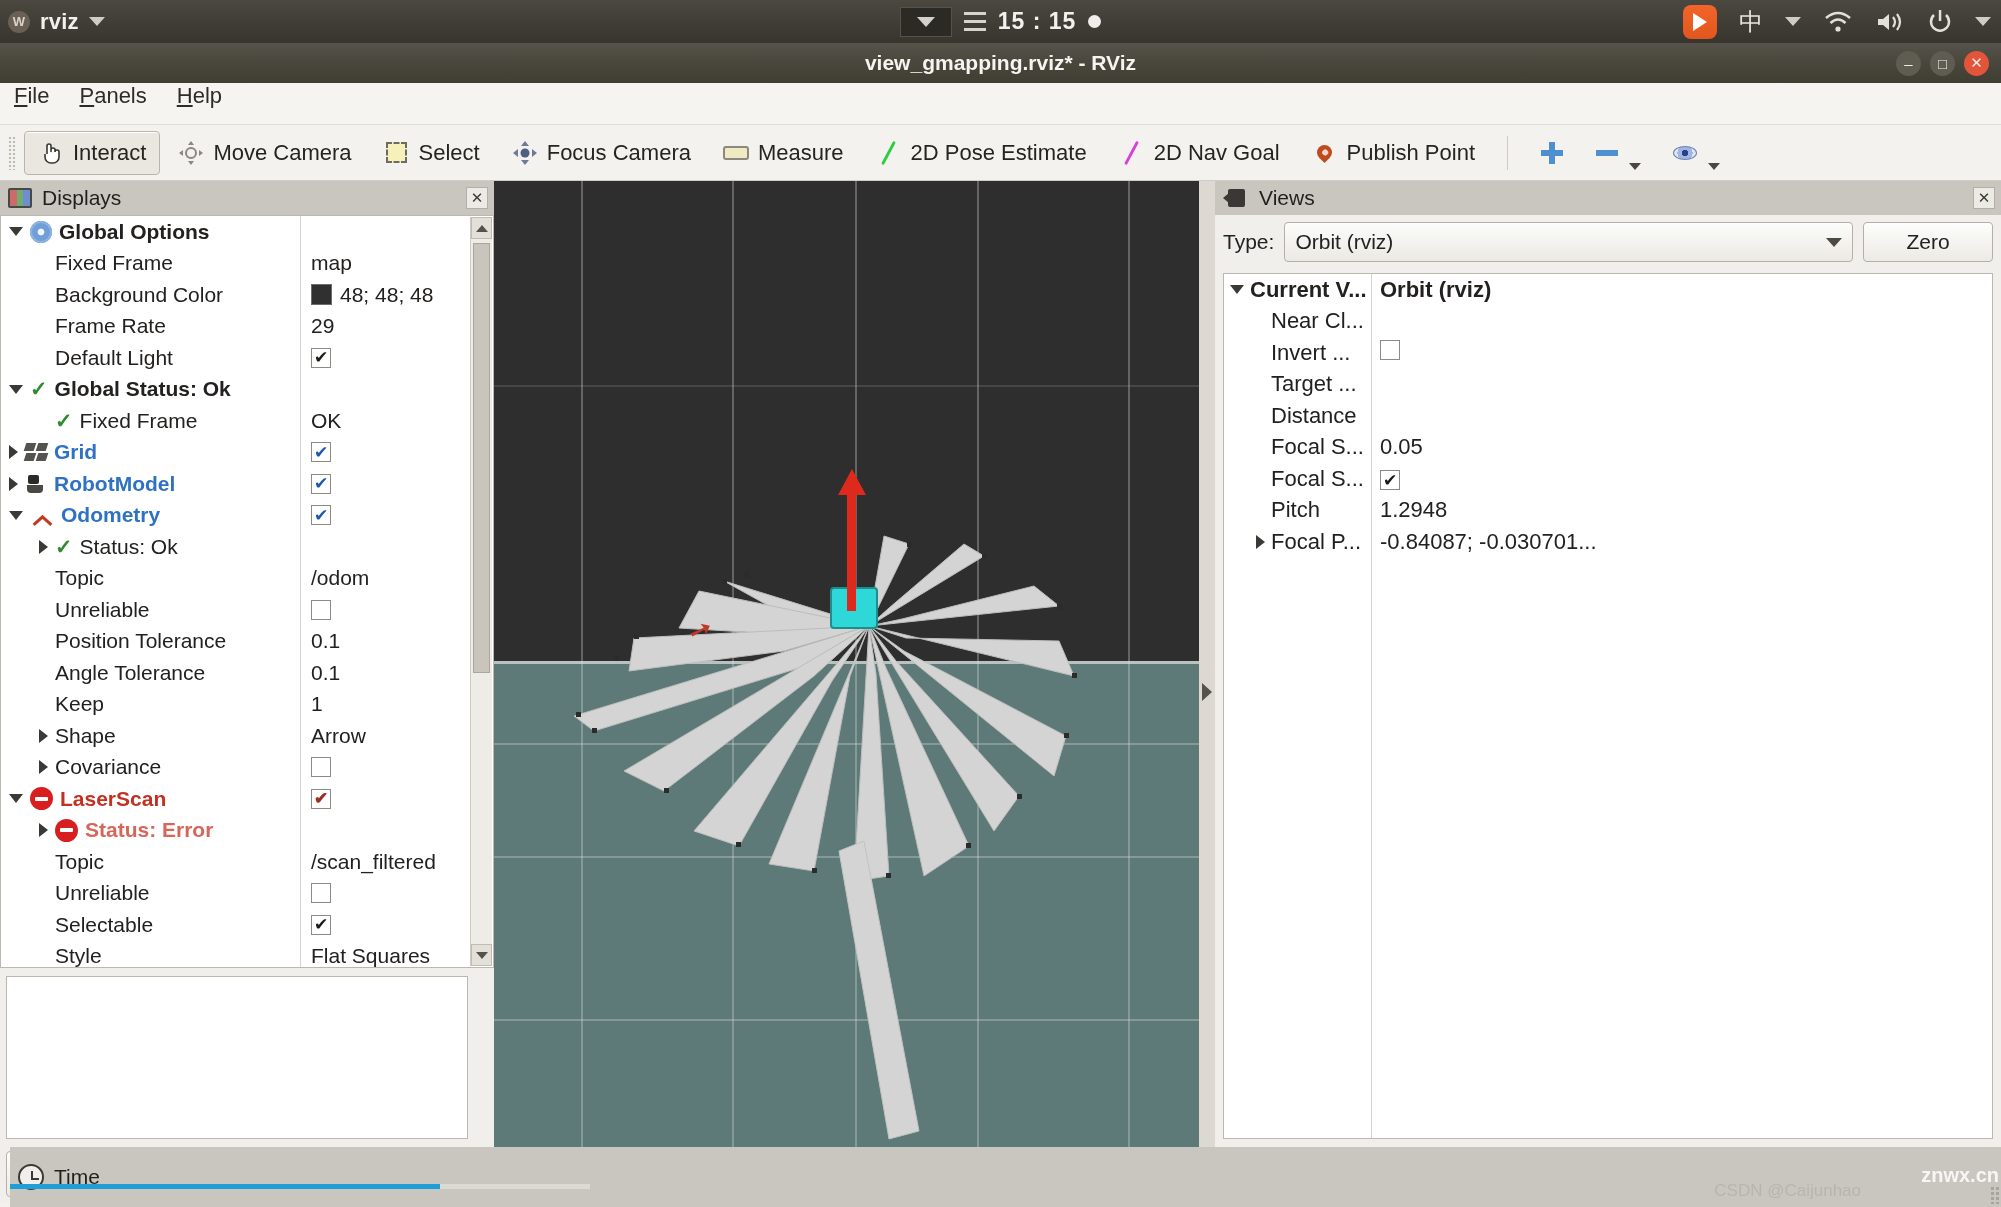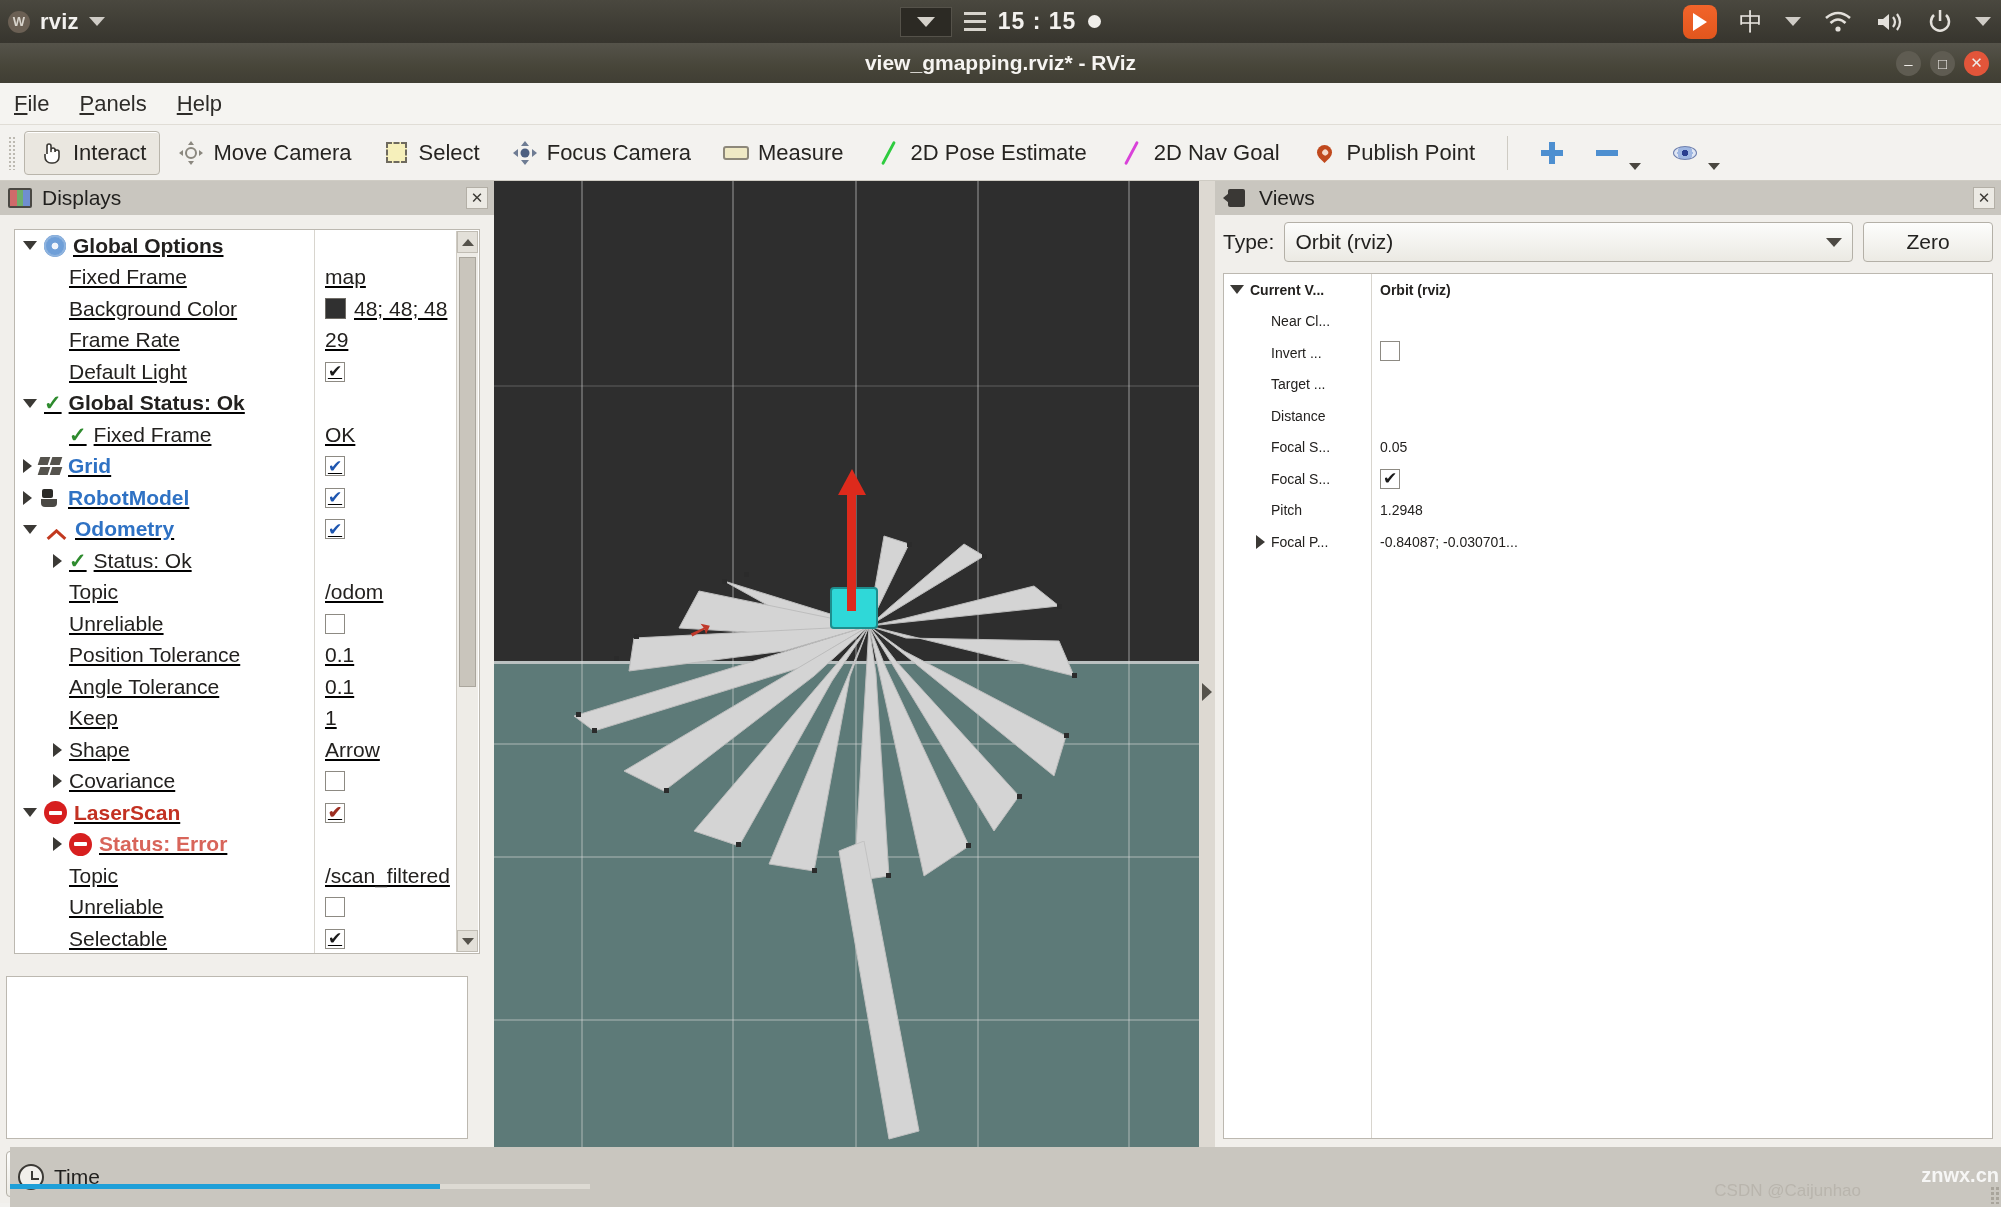--- a/index.html
+++ b/index.html
@@ -76,21 +76,21 @@
   .title-text { color: #f6f4f1; font-size: 21px; font-weight: bold; }
   .win-btns { position:absolute; right: 12px; top: 0; height: 40px; display:flex; align-items:center; gap: 9px;}
   .wb { width: 25px; height: 25px; border-radius: 50%; display:flex;align-items:center;justify-content:center;
         font-size: 15px; color:#efece8; }
   .wb.min { background:#5f5c52; }
   .wb.max { background:#5f5c52; }
   .wb.close { background:#e2553a; }
 
   
   .menubar {
-    height: 42px; background:#f5f4f1; display:flex; align-items:center;
+    height: 42px; background:#f5f4f1; display:flex; 
     padding-left: 14px; gap: 30px; border-bottom: 1px solid #e0ddd6;
     font-size: 22px; color:#2e2c29;
   }
   .menubar span u { text-decoration: underline; }
 
   
   .toolbar {
     height: 56px; background:#f3f2ef; display:flex; align-items:center;
     padding-left: 8px; gap: 4px; border-bottom:1px solid #cfccc4;
   }
@@ -133,21 +133,21 @@
   }
   .panel-header .hx { position:absolute; right:6px; top:6px; width:22px;height:22px;
     background:#eceae4; border:1px solid #b3afa6; display:flex;align-items:center;justify-content:center;
     font-size:15px; color:#3c3a35; }
   .disp-icon { width:24px;height:20px;border:2px solid #4a4843; border-radius:2px;
     background:linear-gradient(to right,#cf6a6a 0 33%,#6fae6c 33% 66%,#6f8ecf 66%); }
   .views-icon { width:26px;height:18px; position:relative; }
   .views-icon:before{content:"";position:absolute;left:5px;top:0;width:17px;height:18px;background:#3a3835;border-radius:2px;}
   .views-icon:after{content:"";position:absolute;left:0;top:4px;border-top:5px solid transparent;border-bottom:5px solid transparent;border-right:6px solid #3a3835;}
 
-  .tree-wrap { position:relative; flex:1; background:#ffffff; border:1px solid #bcb8b0; margin:14px; overflow:hidden;text-decoration:underline;}
+  .tree-wrap { position:relative; flex:1; background:#ffffff; border:1px solid #bcb8b0; margin:0; overflow:hidden;}
   .tree { font-size: 21px; color:#23211f; }
   .trow { display:flex; align-items:center; height:31.5px; }
   .trow .tname { display:flex; align-items:center; gap:7px; flex: 0 0 300px; padding-left: 4px; overflow:hidden; white-space:nowrap;}
   .trow .tval { flex:1; padding-left:10px; display:flex; align-items:center; gap:8px; white-space:nowrap; overflow:hidden;}
   .col-div { position:absolute; left:299px; top:0; bottom:0; width:1px; background:#d8d5ce; }
   .arrow-r { width:0;height:0;border-top:7px solid transparent;border-bottom:7px solid transparent;border-left:9px solid #3b3935;}
   .arrow-d { width:0;height:0;border-left:7px solid transparent;border-right:7px solid transparent;border-top:9px solid #3b3935;}
   .arrow-sp { width:9px; height:14px; }
   .chk { width:20px;height:20px;border:1px solid #8d8a83;background:#fff;display:inline-flex;align-items:center;justify-content:center;font-size:16px;line-height:1;}
   .chk.on:after{content:"\2714"; color:#1e56b0; font-size:17px;}
@@ -224,21 +224,21 @@
   .combo {
     flex:1; height: 40px; background:linear-gradient(to bottom,#fcfcfb,#ebe9e3);
     border:1px solid #b4b0a7; border-radius:4px; display:flex; align-items:center;
     padding: 0 10px; justify-content:space-between; font-size:21px; color:#232220;
   }
   .combo .cc { width:0;height:0;border-left:8px solid transparent;border-right:8px solid transparent;border-top:9px solid #4c4943;}
   .zero-btn { width: 130px; height:40px; border:1px solid #b4b0a7; border-radius:4px;
     background: linear-gradient(to bottom,#fdfdfc,#eceae4); font-size:21px; color:#232220;
     display:flex;align-items:center;justify-content:center;}
   .vtree-wrap { flex:1; margin: 8px 8px 0 8px; background:#fff; border:1px solid #bcb8b0; position:relative; overflow:hidden;}
-  .vrow { display:flex; align-items:center; height:31.5px; font-size:14px; color:#23211f;}
+  .vrow { display:flex; align-items:center; height:31.5px; font-size:22px; color:#23211f;}
   .vrow .vname { flex:0 0 148px; display:flex; align-items:center; gap:6px; padding-left:6px; white-space:nowrap; overflow:hidden;}
   .vrow .vval { flex:1; padding-left:8px; white-space:nowrap; overflow:hidden;}
   .vcol-div { position:absolute; left:147px; top:0; bottom:0; width:1px; background:#d8d5ce;}
   .views-buttons { height: 64px; display:flex; align-items:center; gap:10px; padding: 6px 8px 0 8px;}
 
   
   .timebar {
     position:absolute; left:10px; bottom:0; width:2001px; height:60px; background:#c9c6bf;
     display:flex; align-items:center; gap:10px; padding-left:8px;
   }

